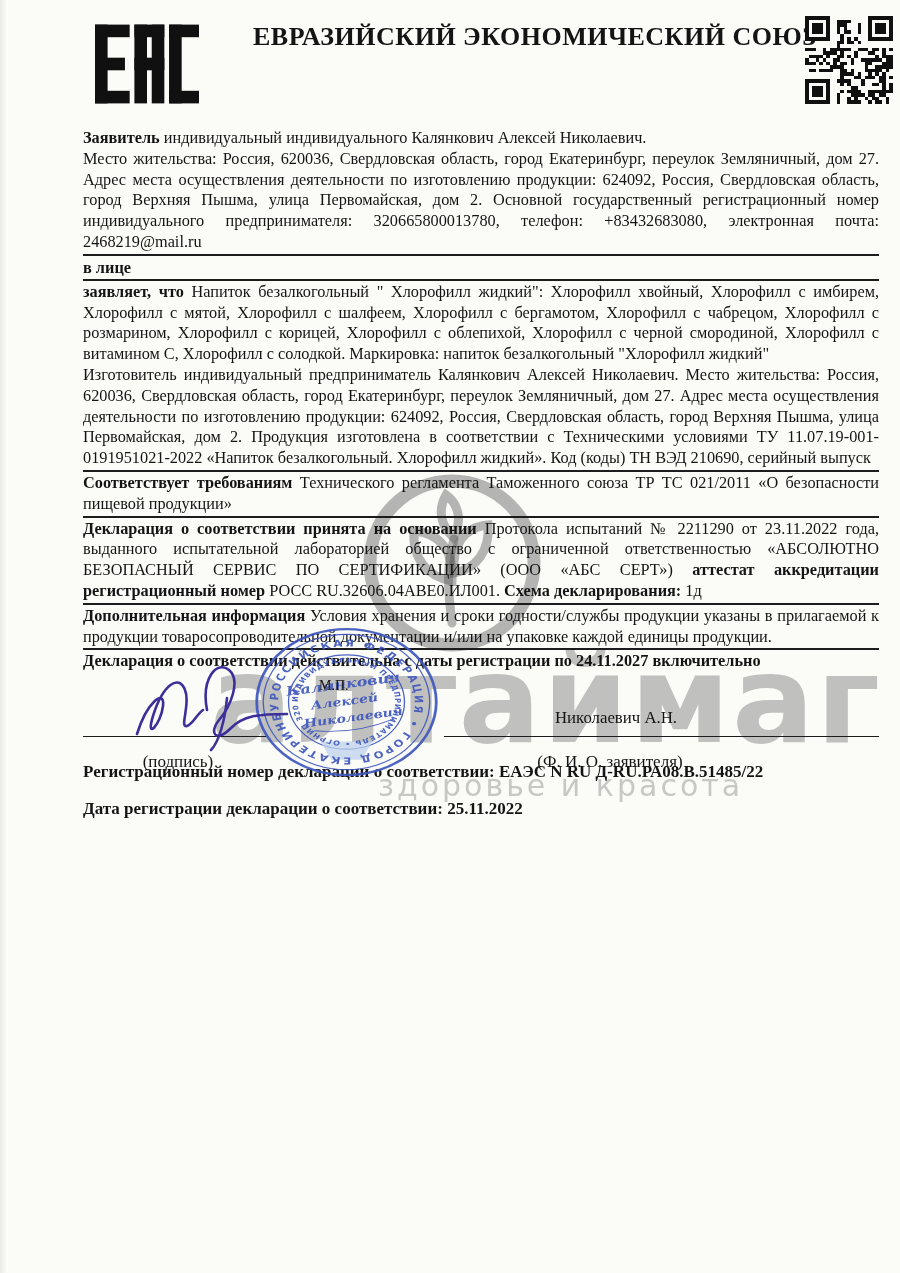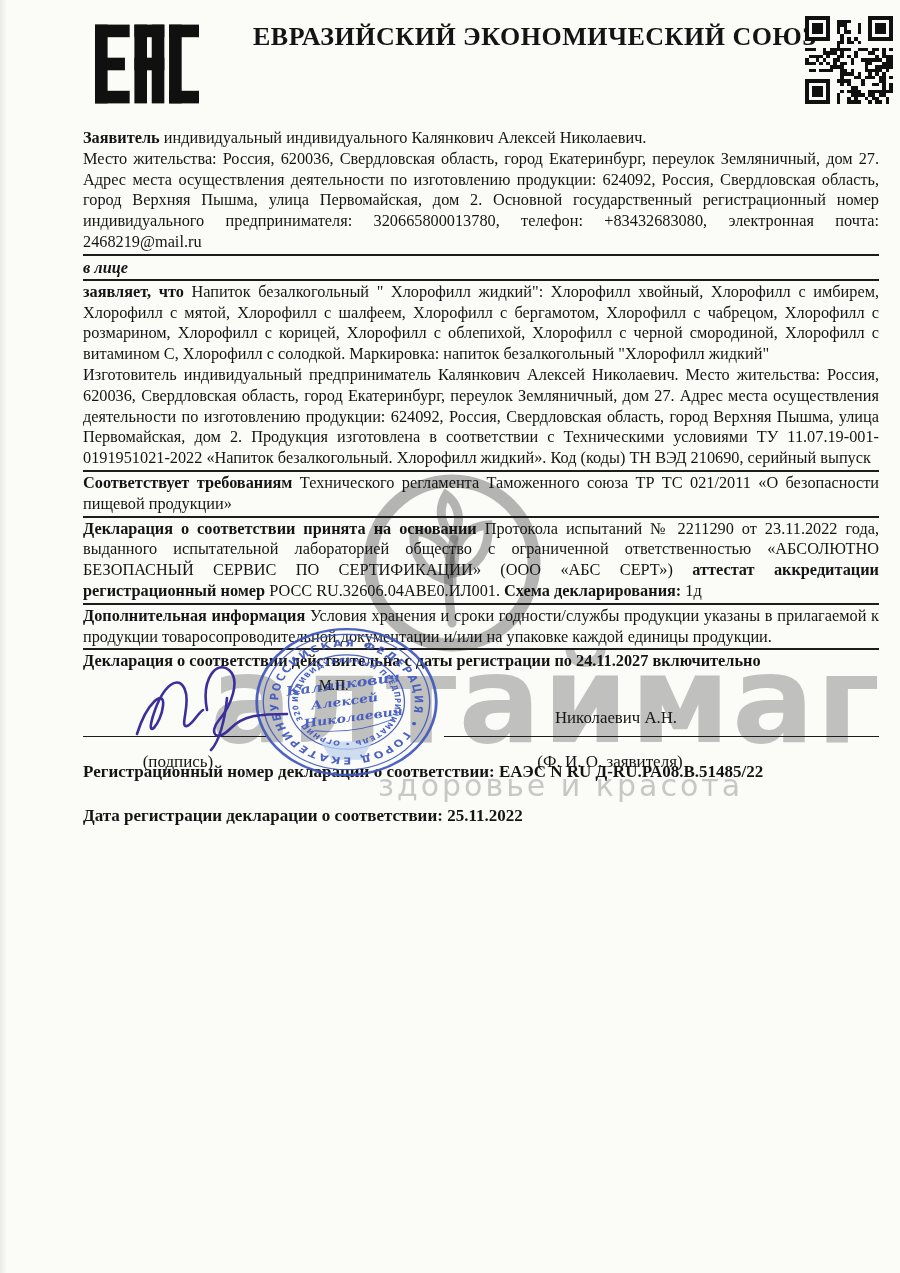--- a/index.html
+++ b/index.html
@@ -21,38 +21,38 @@
   .titles{ position:absolute; left:170px; top:22px; width:560px; text-align:center; }
   .title-main{ font-size:26px; font-weight:bold; letter-spacing:.5px; white-space:nowrap; }
   .title-sub{ font-size:15px; font-weight:bold; letter-spacing:.8px; margin-top:4px; }
   .qr{ position:absolute; left:722px; top:16px; width:88px; height:88px; }
 
   
   p{ margin:0; font-size:16.3px; line-height:20.8px; }
   .just{ text-align:justify; }
   .rule{ border:none; border-top:2px solid #1c1c1c; margin:1px 0 1px 0; height:0; }
   .b{ font-weight:bold; }
-  .vlitse{ font-weight:bold; line-height:21px;font-style:italic; }
+  .vlitse{ font-weight:bold; line-height:21px; }
   .validity{ font-weight:bold; }
 
   
   .sigzone{ position:relative; height:86px; margin-top:2px; }
   .sig-rule{ position:absolute; border-top:1.6px solid #1c1c1c; height:0; }
   .sig-rule.left{ left:0; top:62px; width:183px; }
   .sig-rule.right{ left:361px; top:62px; width:435px; }
   .cap{ position:absolute; font-size:17px; text-align:center;margin-top:12px; }
   .cap.podpis{ left:35px; top:66px; width:120px; }
   .cap.fio{ left:427px; top:66px; width:200px; }
   .mp{ position:absolute; left:236px; top:4px; font-size:14px; z-index:6; }
   .signer-name{ position:absolute; left:472px; top:34px; font-size:16.8px; }
   .sig-svg{ position:absolute; left:48px; top:-16px; width:162px; height:96px; z-index:5; }
   .stamp{ position:absolute; left:170px; top:-48px; width:187px; height:152px; z-index:4; opacity:.92; }
 
   .regline{ font-size:17px; font-weight:bold; margin-top:2px; }
-  .dateline{ font-size:17px; font-weight:bold; margin-top:23px; }
+  .dateline{ font-size:17px; font-weight:bold; margin-top:16px; }
 
   
   .wm{ position:absolute; pointer-events:none; z-index:2; }
   .wm-logo{ left:362px; top:473px; width:180px; height:180px; }
   .wm-word{
     left:210px; top:633px; width:700px;
     font-family:"DejaVu Sans", sans-serif; font-weight:bold;
     font-size:122px; line-height:1.1; letter-spacing:2px;
     color:rgba(80,80,80,.34); white-space:nowrap;
   }

